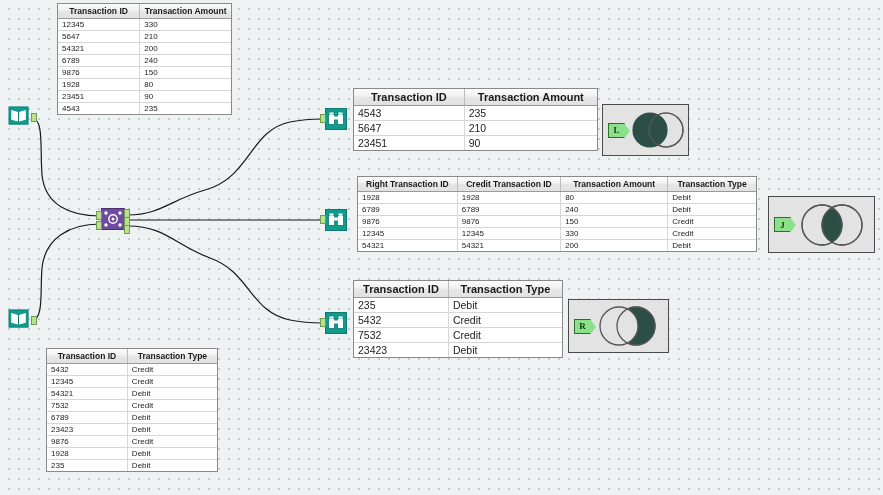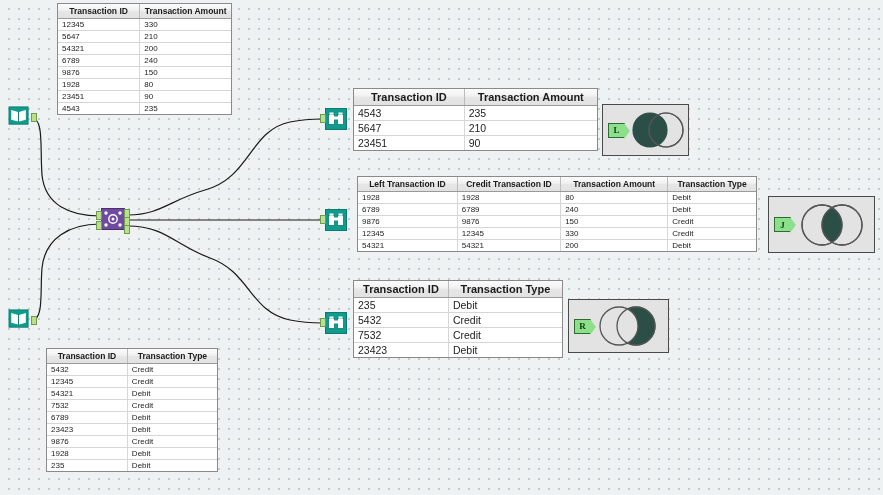--- a/index.html
+++ b/index.html
@@ -319,21 +319,21 @@
             <td>90</td>
           </tr>
         </tbody>
       </table>
     </div>
 
   <div class="grid g-wide" id="grid-output-j" style="left:357px;top:176px;width:400px;">
       <table>
         <thead>
           <tr>
-            <th style="width: 25%;">Left Transaction ID</th>
+            <th style="width: 25%;">Right Transaction ID</th>
             <th style="width: 26%;">Credit Transaction ID</th>
             <th style="width: 27%;">Transaction Amount</th>
             <th style="width: 22%;">Transaction Type</th>
           </tr>
         </thead>
         <tbody>
           <tr>
             <td>1928</td>
             <td>1928</td>
             <td>80</td>

